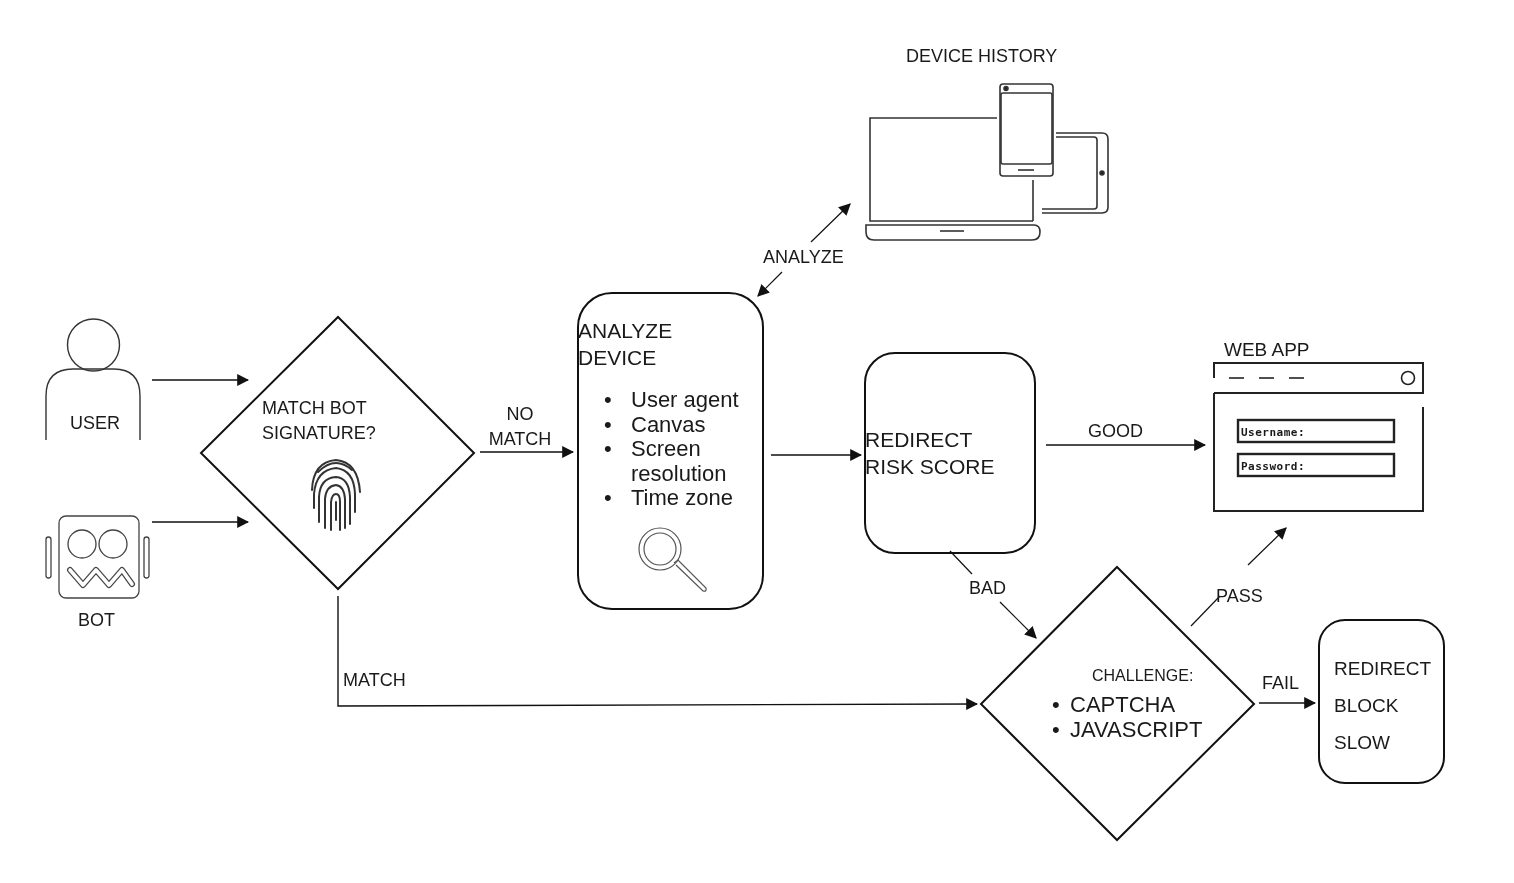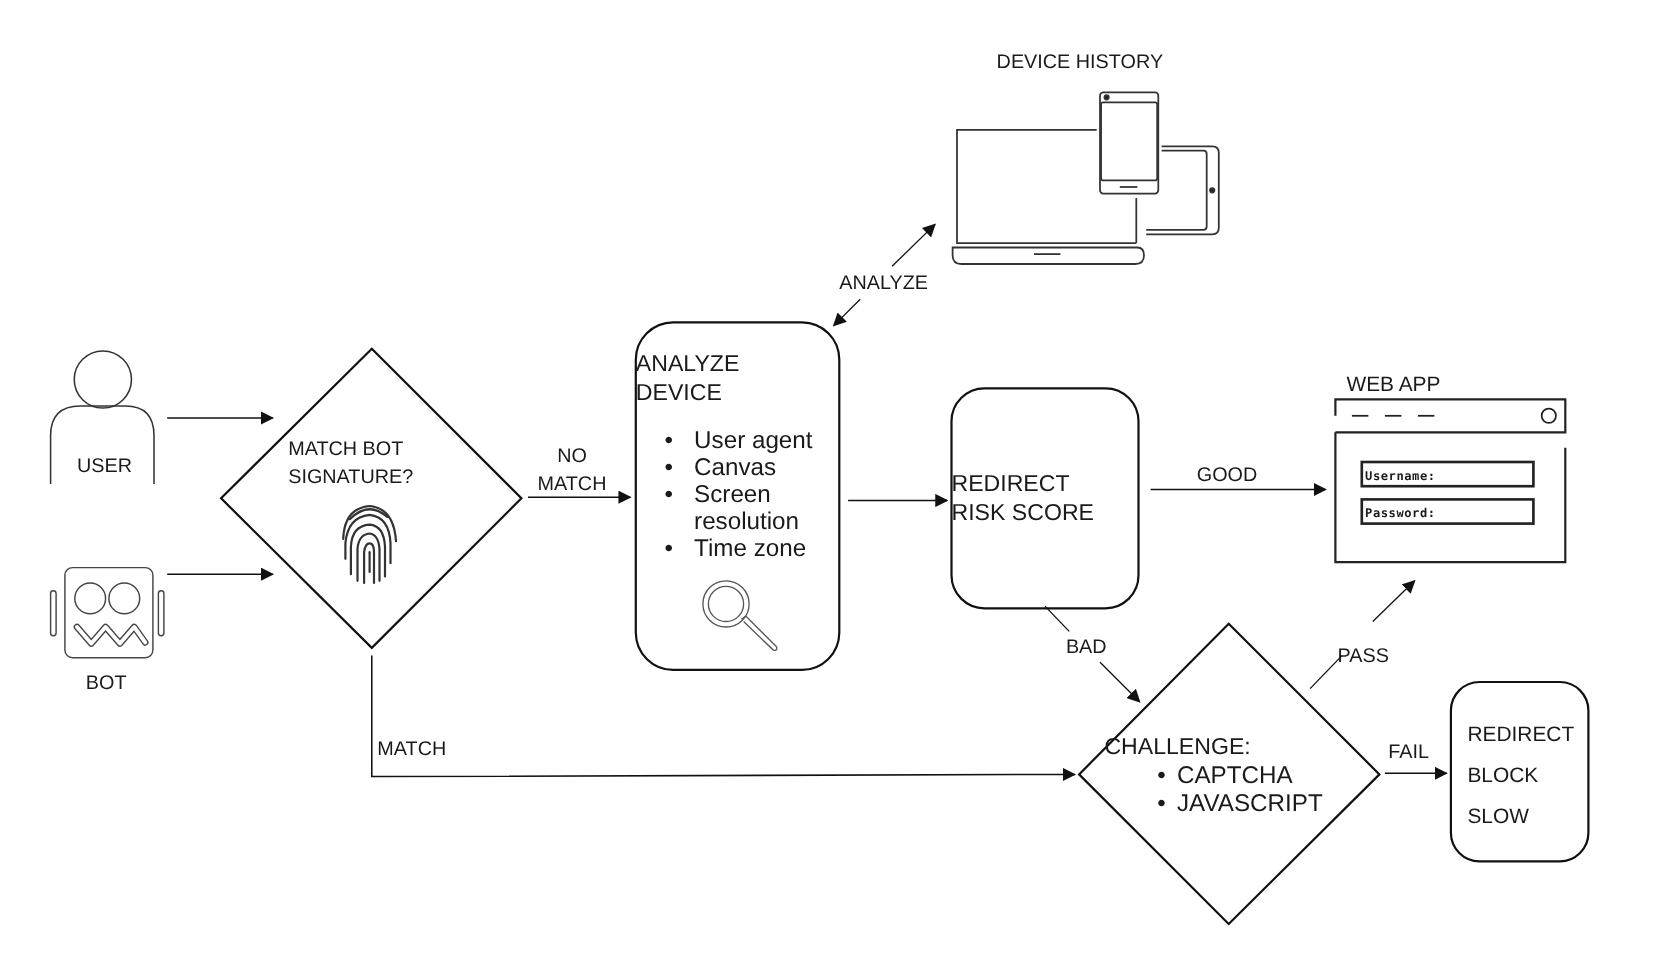--- a/index.html
+++ b/index.html
@@ -156,21 +156,21 @@
 <div class="lbl" style="left:1088px; top:422px;">GOOD</div>
 
 <div class="lbl sm" style="left:1224px; top:340px;">WEB APP</div>
 <div class="field-lbl" style="left:1241px; top:426px;">Username:</div>
 <div class="field-lbl" style="left:1241px; top:460px;">Password:</div>
 
 <div class="lbl" style="left:969px; top:579px;">BAD</div>
 <div class="lbl" style="left:1216px; top:587px;">PASS</div>
 <div class="lbl" style="left:1262px; top:674px;">FAIL</div>
 
-<div class="lbl" style="left:1004px; top:668px; font-size:21px;">CHALLENGE:</div>
+<div class="lbl" style="left:1092px; top:668px; font-size:16px;">CHALLENGE:</div>
 <ul class="blist" style="left:1052px; top:693px; width:150px;">
   <li style="padding-left:18px;">CAPTCHA</li>
   <li style="padding-left:18px;">JAVASCRIPT</li>
 </ul>
 
 <div class="stack" style="left:1334px; top:650px;">
   <div>REDIRECT</div>
   <div>BLOCK</div>
   <div>SLOW</div>
 </div>

